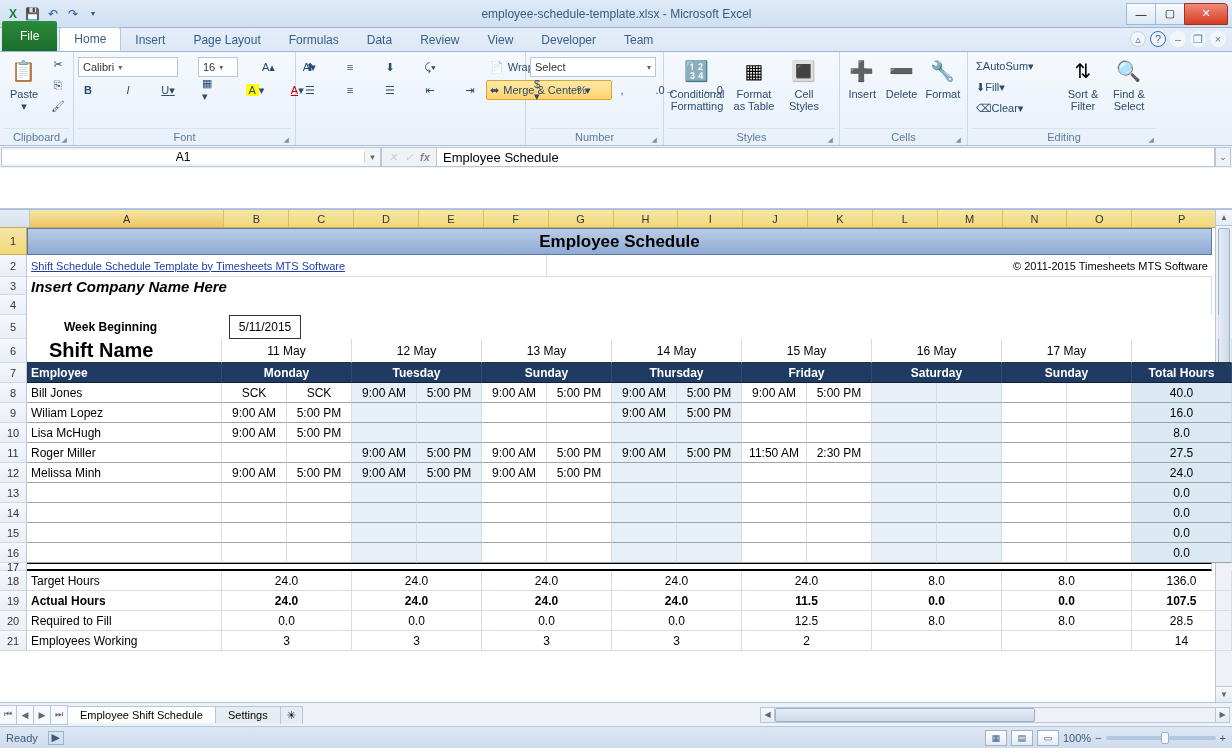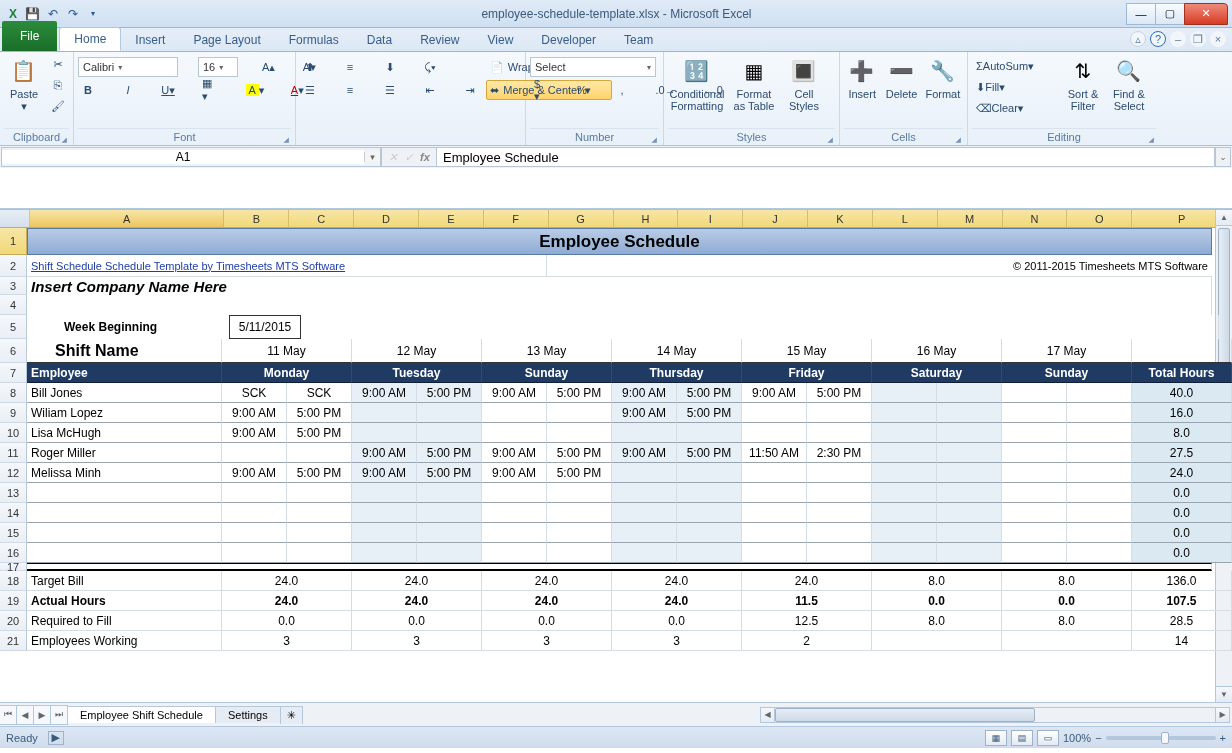--- a/index.html
+++ b/index.html
@@ -69,21 +69,21 @@
   .wP{width:100px;}
 
   
   .banner { background:linear-gradient(#b9cce6,#8fabd4); border:1px solid #5a7aa6; font-weight:bold; font-size:17px; color:#000; justify-content:center; height:27px !important;}
   
   .lnk{ color:#1f3ea8; text-decoration:underline; font-size:11px;}
   .copyright{ text-align:right; font-size:11px;}
   .company{ font-weight:bold; font-style:italic; font-size:15px;}
   .wk-label{ font-weight:bold; font-size:12px; padding-left:30px;}
   .datebox{ border:1.5px solid #333; justify-content:center;}
-  .shiftname{ font-weight:bold; font-size:16px; padding-left:28px;}
+  .shiftname{ font-weight:bold; font-size:20px; padding-left:22px;}
   .daydate{ justify-content:center; font-size:12px;}
   .hdr-row .cell{ background:#1f3b63; color:#fff; font-weight:bold; border-right:1px solid #2f4b73; border-bottom:1px solid #101f33;}
   .hdr-row .cell.day{ justify-content:center;}
   .sched .cell{ border-bottom:1px solid #9aa4ae; justify-content:center;}
   .sched .cell:first-child{ justify-content:flex-start; background:#fff;}
   .alt{ background:#e6f0f6;}
   .tot{ background:#dbe9f2; justify-content:center;}
   .sum .cell{ justify-content:center;}
   .sum .cell:first-child{justify-content:flex-start;}
   .bold .cell{ font-weight:bold;}
@@ -570,21 +570,21 @@
           <div class="cell wN alt"></div>
           <div class="cell wN alt"></div>
           <div class="cell wN "></div>
           <div class="cell wN "></div>
           <div class="cell wP tot">0.0</div>
         </div>
         <div class="rowcells " style="height: 8px;">
           <div class="cell  " style="width: 1185px; border-bottom: 2px solid rgb(0, 0, 0); border-top: 1px solid rgb(0, 0, 0);"></div>
         </div>
         <div class="rowcells sum thick-bot0" style="height: 20px;">
-          <div class="cell wA ">Target Bill</div>
+          <div class="cell wA ">Target Hours</div>
           <div class="cell  " style="width: 130px;">24.0</div>
           <div class="cell  " style="width: 130px;">24.0</div>
           <div class="cell  " style="width: 130px;">24.0</div>
           <div class="cell  " style="width: 130px;">24.0</div>
           <div class="cell  " style="width: 130px;">24.0</div>
           <div class="cell  " style="width: 130px;">8.0</div>
           <div class="cell  " style="width: 130px;">8.0</div>
           <div class="cell wP ">136.0</div>
         </div>
         <div class="rowcells sum bold" style="height: 20px;">

